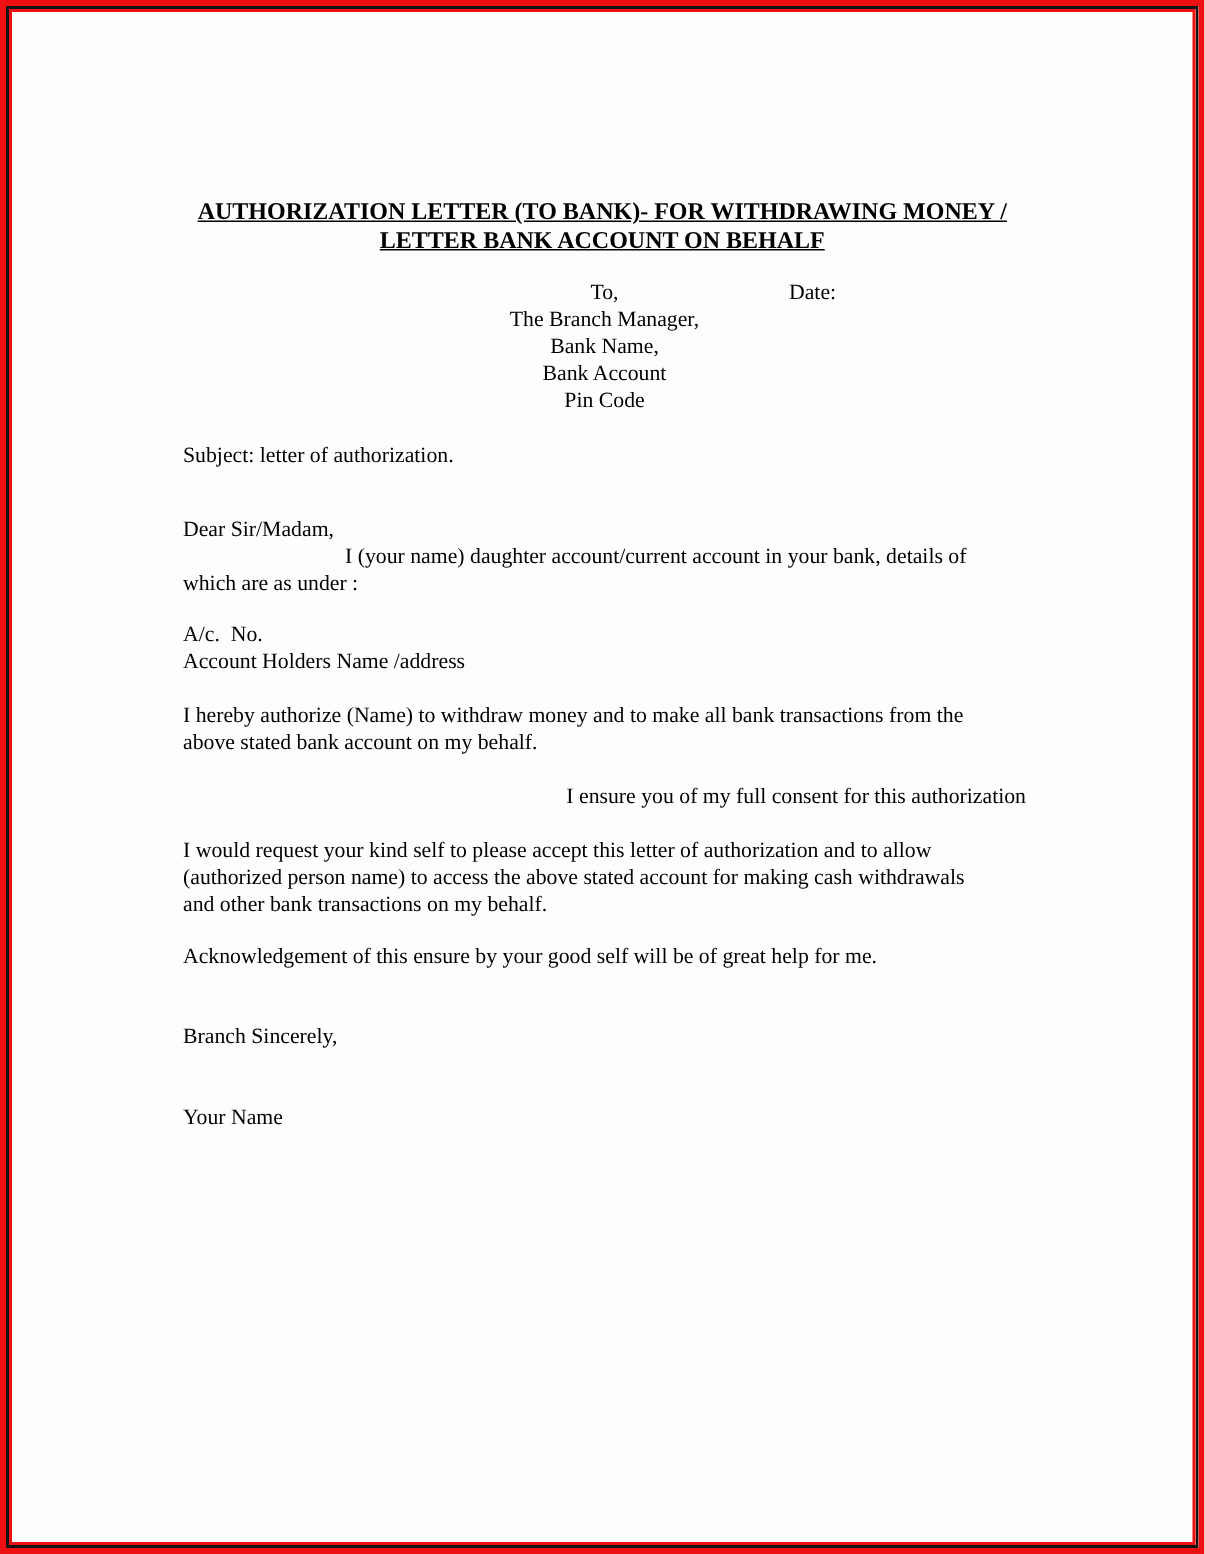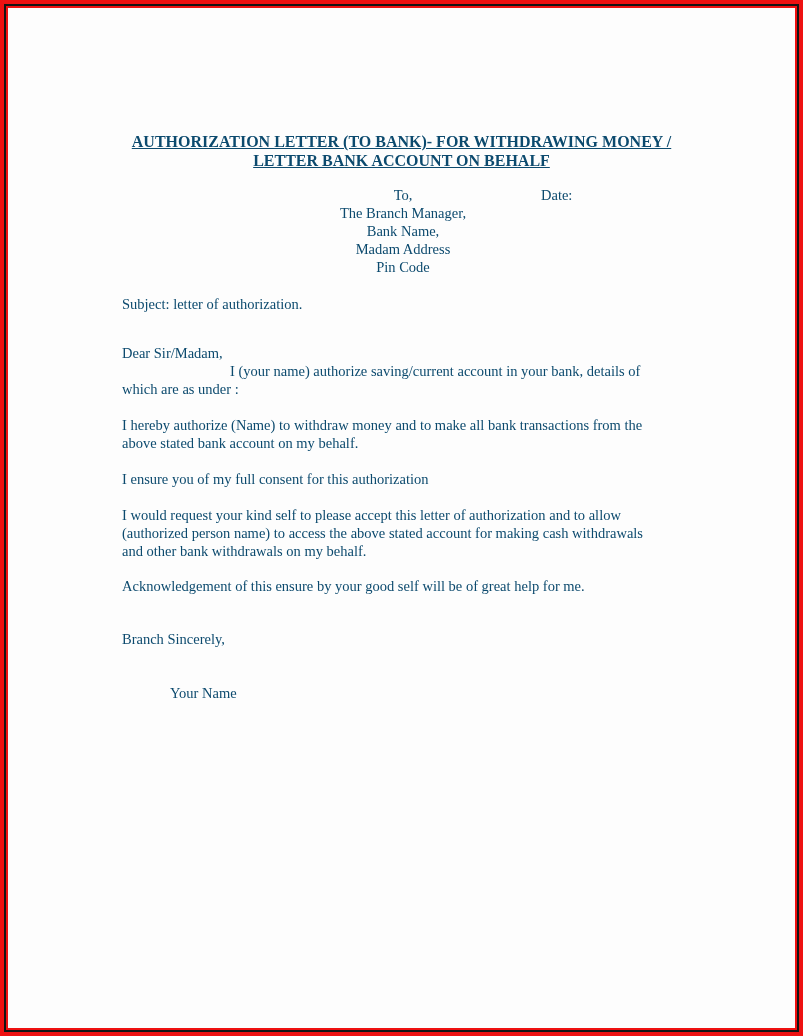--- a/index.html
+++ b/index.html
@@ -8,21 +8,21 @@
     background: #fdfdfd;
   }
   .page {
     position: relative;
     width: 803px;
     height: 1036px;
     box-sizing: border-box;
     border: 4px solid #ee1111;
     background: #fdfdfd;
     font-family: "Liberation Serif", "DejaVu Serif", serif;
-    color: #0c4a6e;
+    color: #000000;
     overflow: hidden;
   }
   .frame-black {
     box-sizing: border-box;
     width: 100%;
     height: 100%;
     border: 2px solid #141414;
   }
   .frame-red-inner {
     box-sizing: border-box;
@@ -49,81 +49,85 @@
     line-height: 18px;
   }
   .line { white-space: pre-wrap; }
   .to-row {
     position: relative;
     margin-top: 16px;
     text-align: center;
   }
   .date-label {
     position: absolute;
-    left: 419px;
+    left: 404px;
     top: 0;
   }
   .subject-block   { margin-top: 19px; }
   .salutation-block{ margin-top: 31px; }
   .intro-l1 { text-indent: 108px; }
   .account-block { margin-top: 16px; }
   .para-1 { margin-top: 18px; }
-  .para-2 { margin-top: 18px; }
+  .para-2 { margin-top: 18px; text-align: right; }
   .para-3 { margin-top: 18px; }
   .para-4 { margin-top: 17px; }
   .closing-block   { margin-top: 35px; }
-  .signature-block { margin-top: 36px; margin-left: 48px; }
+  .signature-block { margin-top: 36px; }
 </style>
 </head>
 <body>
 
 <div class="page">
   <div class="frame-black">
     <div class="frame-red-inner">
 
       <div class="letter-title">
         <div class="t-line">AUTHORIZATION LETTER (TO BANK)- FOR WITHDRAWING MONEY /</div>
         <div class="t-line">LETTER BANK ACCOUNT ON BEHALF</div>
       </div>
 
       <div class="body-col">
 
         <div class="to-row">
           <div class="line">To,</div>
           <span class="date-label line">Date:</span>
           <div class="line">The Branch Manager,</div>
           <div class="line">Bank Name,</div>
-          <div class="line">Madam Address</div>
+          <div class="line">Bank Account</div>
           <div class="line">Pin Code</div>
         </div>
 
         <div class="subject-block">
           <div class="line">Subject: letter of authorization.</div>
         </div>
 
         <div class="salutation-block">
           <div class="line">Dear Sir/Madam,</div>
-          <div class="line intro-l1">I (your name) authorize saving/current account in your bank, details of</div>
+          <div class="line intro-l1">I (your name) daughter account/current account in your bank, details of</div>
           <div class="line">which are as under :</div>
         </div>
 
+        <div class="account-block">
+          <div class="line">A/c.  No.</div>
+          <div class="line">Account Holders Name /address</div>
+        </div>
 
         <div class="para-1">
           <div class="line">I hereby authorize (Name) to withdraw money and to make all bank transactions from the</div>
           <div class="line">above stated bank account on my behalf.</div>
         </div>
 
         <div class="para-2">
           <div class="line">I ensure you of my full consent for this authorization</div>
         </div>
 
         <div class="para-3">
           <div class="line">I would request your kind self to please accept this letter of authorization and to allow</div>
           <div class="line">(authorized person name) to access the above stated account for making cash withdrawals</div>
-          <div class="line">and other bank withdrawals on my behalf.</div>
+          <div class="line">and other bank transactions on my behalf.</div>
         </div>
 
         <div class="para-4">
           <div class="line">Acknowledgement of this ensure by your good self will be of great help for me.</div>
         </div>
 
         <div class="closing-block">
           <div class="line">Branch Sincerely,</div>
         </div>
 

